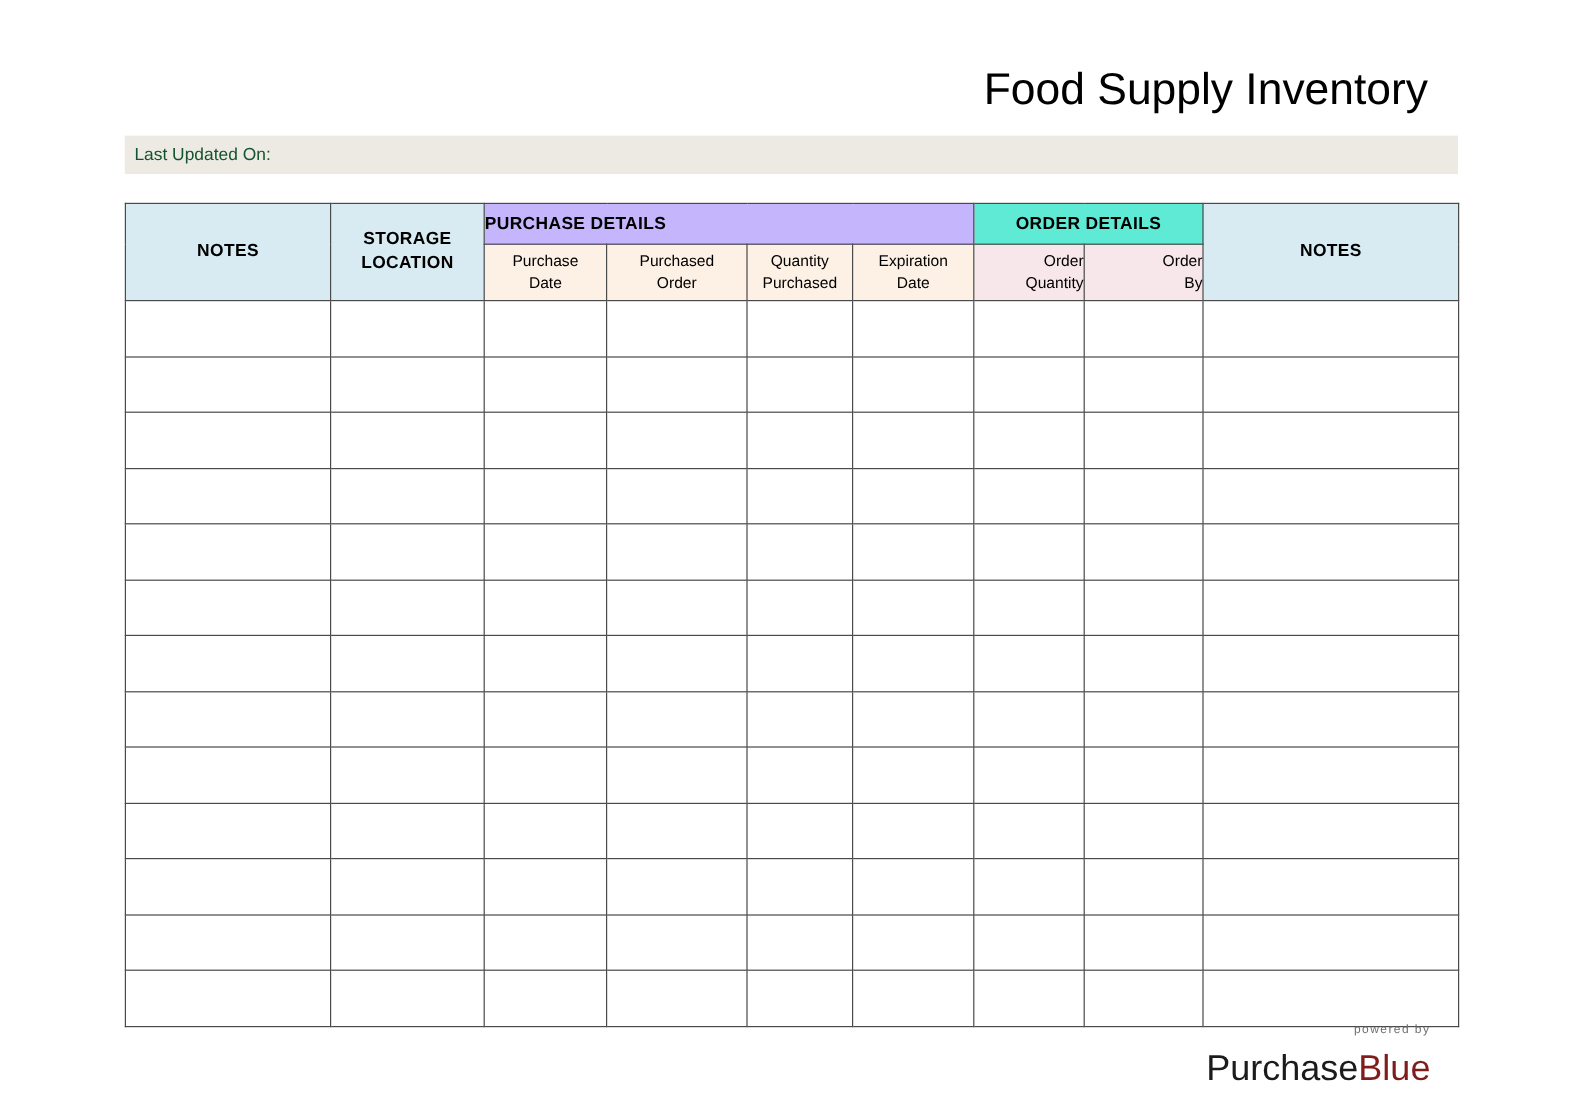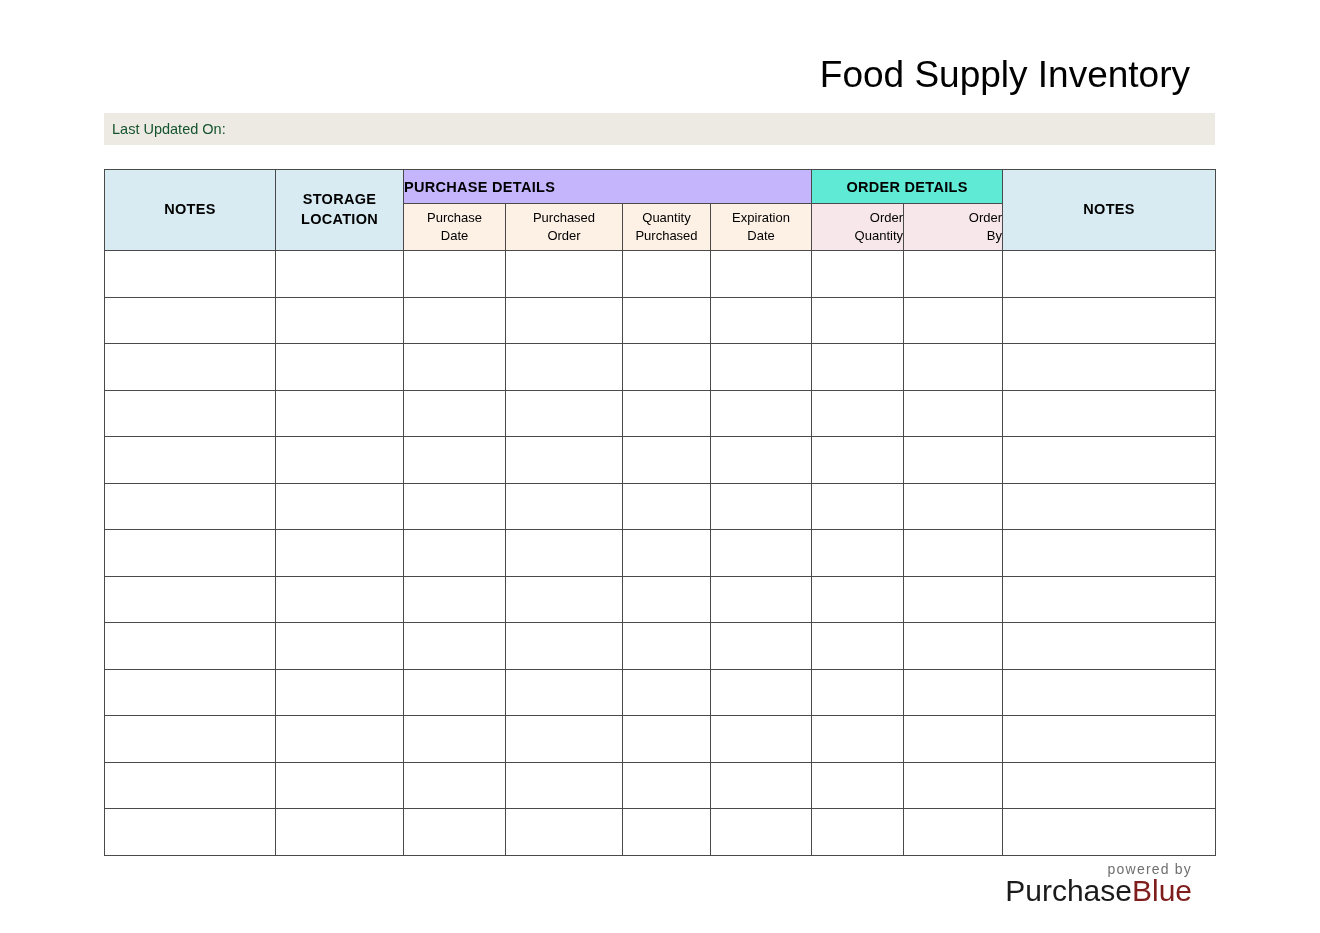--- a/index.html
+++ b/index.html
@@ -119,24 +119,24 @@
 
   
   .brand {
     position: absolute;
     right: 104px;
     bottom: 27px;
     text-align: right;
     line-height: 1;
   }
   .brand-powered {
-    font-size: 14px;
+    font-size: 10px;
     color: #6f6f6f;
     letter-spacing: 1.2px;
-    margin-bottom: 0;
+    margin-bottom: 12px;
   }
   .brand-name {
     font-size: 30px;
     letter-spacing: 0px;
     white-space: nowrap;
   }
   .brand-general { color: #1b1b1b; }
   .brand-blue { color: #7f1d1d; }
 </style>
 </head>

